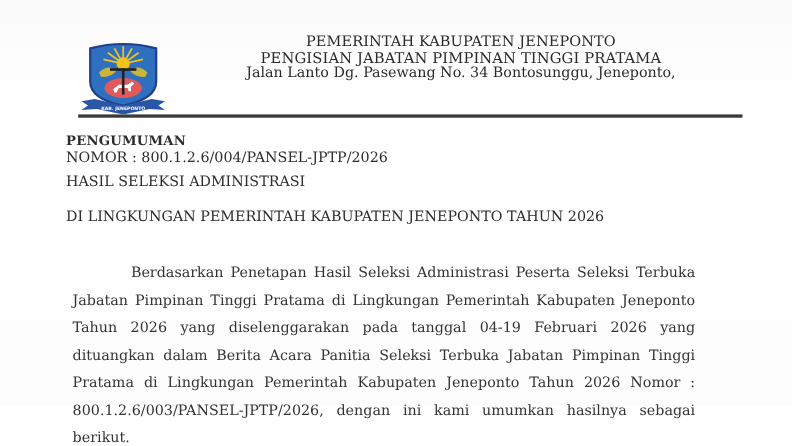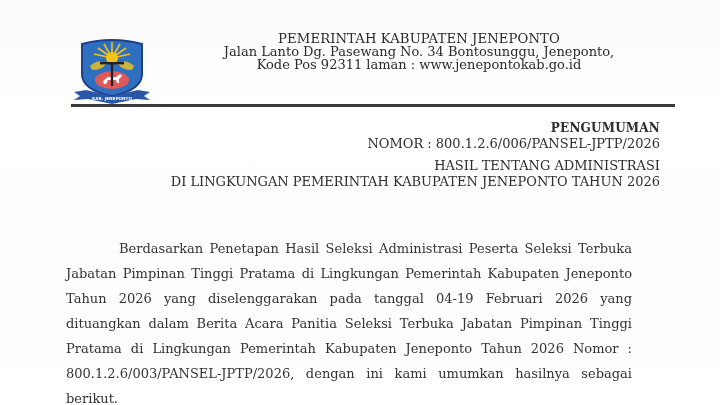--- a/index.html
+++ b/index.html
@@ -59,21 +59,21 @@
       width: 604px;
       height: 3px;
       background: #3a3a3a;
     }
     
     .title-block {
       position: absolute;
       left: 60px;
       top: 121px;
       width: 600px;
-      text-align: right;
+      text-align: left;
       color: #2d2d2d;
     }
     .t-heading {
       font-family: "DejaVu Serif", serif;
       font-weight: bold;
       font-size: 12px;
       line-height: 14px;
       letter-spacing: 0.2px;
     }
     .t-number {
@@ -142,30 +142,30 @@
       <rect x="28" y="26" width="24" height="2.4" fill="#222"></rect>
       <rect x="38.8" y="26" width="2.4" height="24" fill="#222"></rect>
 
       <path d="M2 56 L14 54 L40 60 L66 54 L78 56 L72 60 L78 64 L64 63 L40 68 L16 63 L2 64 L8 60 Z" fill="#2a56a8"></path>
       <text x="40" y="64" font-size="4.2" fill="#ffffff" text-anchor="middle" font-family="DejaVu Sans, sans-serif" font-weight="bold">KAB. JENEPONTO</text>
     </svg>
   </div>
 
   <div class="letterhead">
     <div class="lh-line1">PEMERINTAH KABUPATEN JENEPONTO</div>
+    <div class="lh-line3">PENGISIAN JABATAN PIMPINAN TINGGI PRATAMA</div>
     <div class="lh-addr1">Jalan Lanto Dg. Pasewang No. 34 Bontosunggu, Jeneponto,</div>
-    <div class="lh-addr2">Kode Pos 92311 laman : www.jenepontokab.go.id</div>
   </div>
 
   <div class="rule"></div>
 
   <div class="title-block">
     <div class="t-heading">PENGUMUMAN</div>
-    <div class="t-number">NOMOR : 800.1.2.6/006/PANSEL-JPTP/2026</div>
-    <div class="t-subject">HASIL TENTANG ADMINISTRASI</div>
-    <div class="t-subject" style="margin-top:0">DI LINGKUNGAN PEMERINTAH KABUPATEN JENEPONTO TAHUN 2026</div>
+    <div class="t-number">NOMOR : 800.1.2.6/004/PANSEL-JPTP/2026</div>
+    <div class="t-subject">HASIL SELEKSI ADMINISTRASI</div>
+    <div class="t-subject" style="margin-top:16px">DI LINGKUNGAN PEMERINTAH KABUPATEN JENEPONTO TAHUN 2026</div>
   </div>
 
   <div class="body-text">
     <p>Berdasarkan Penetapan Hasil Seleksi Administrasi Peserta Seleksi Terbuka Jabatan Pimpinan Tinggi Pratama di Lingkungan Pemerintah Kabupaten Jeneponto Tahun 2026 yang diselenggarakan pada tanggal 04-19 Februari 2026 yang dituangkan dalam Berita Acara Panitia Seleksi Terbuka Jabatan Pimpinan Tinggi Pratama di Lingkungan Pemerintah Kabupaten Jeneponto Tahun 2026 Nomor : 800.1.2.6/003/PANSEL-JPTP/2026, dengan ini kami umumkan hasilnya sebagai berikut.</p>
   </div>
 
 </div>
 
 </body></html>

